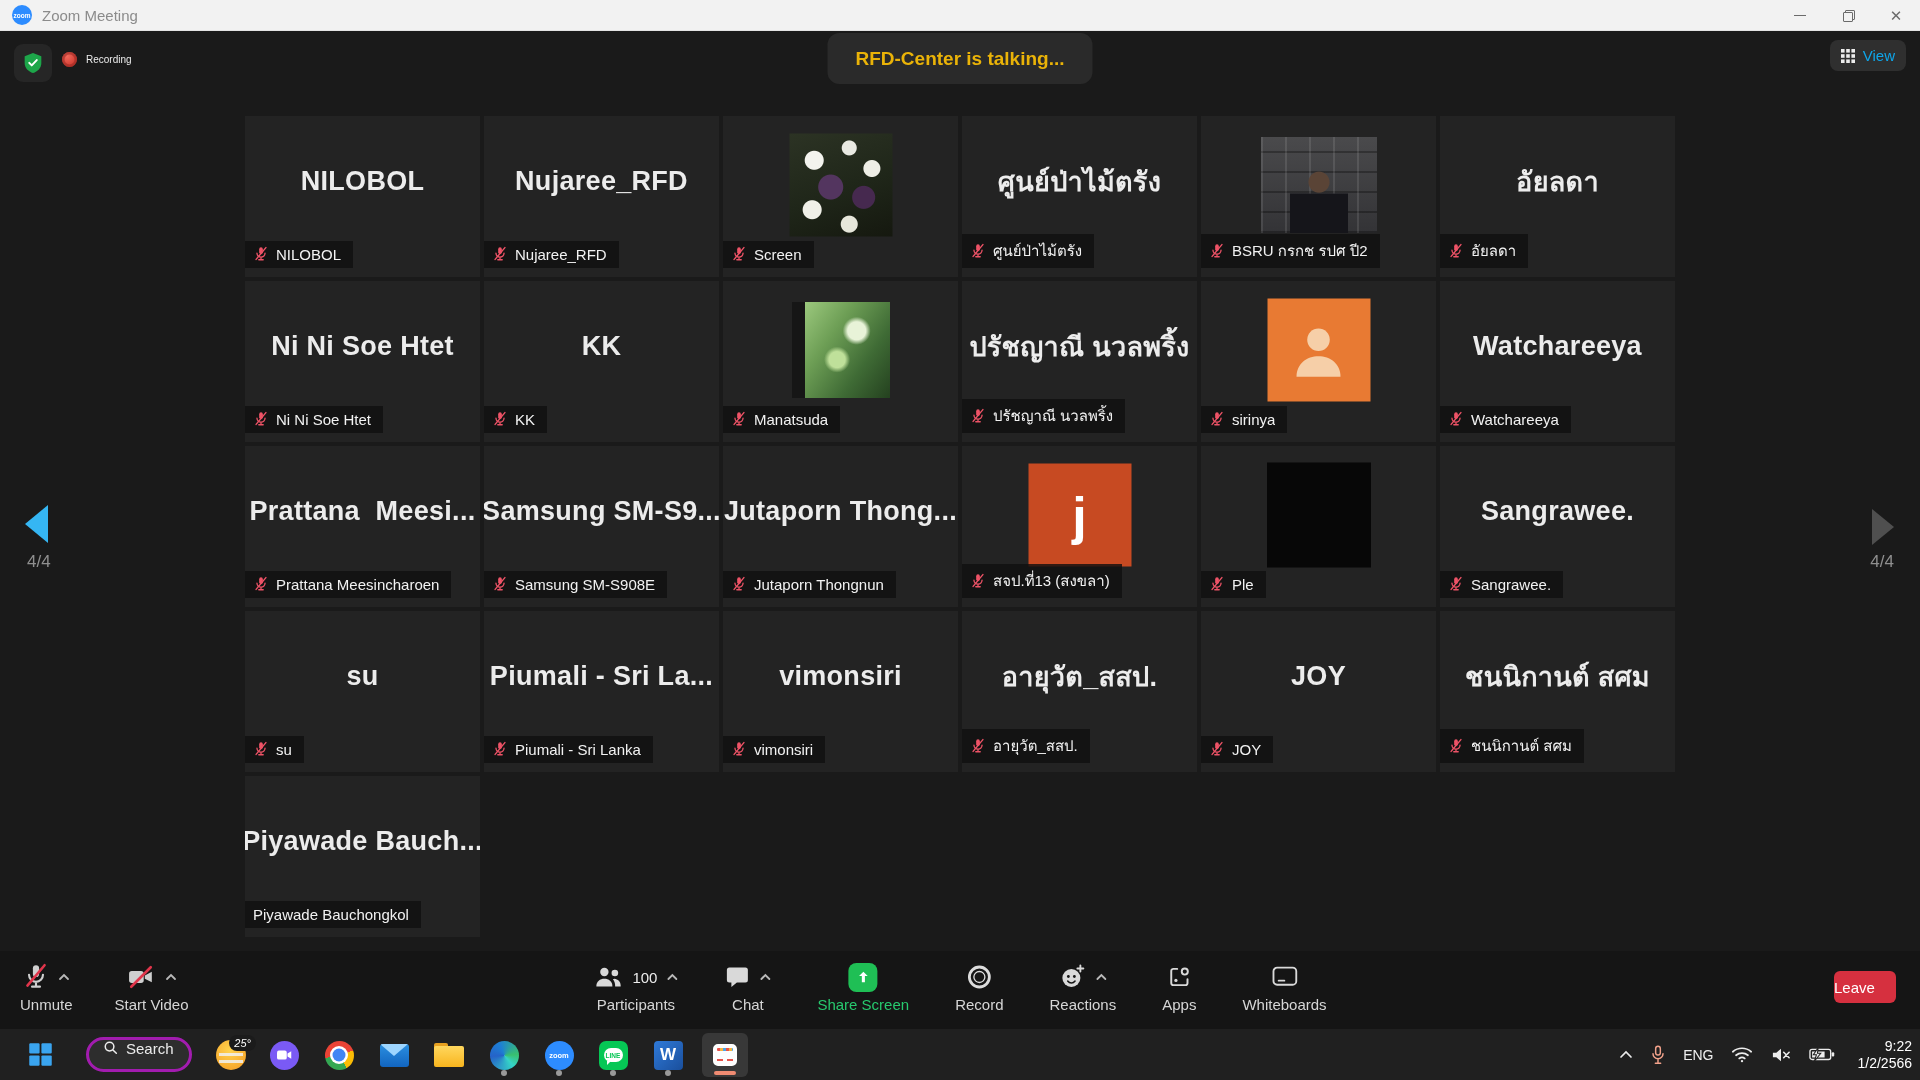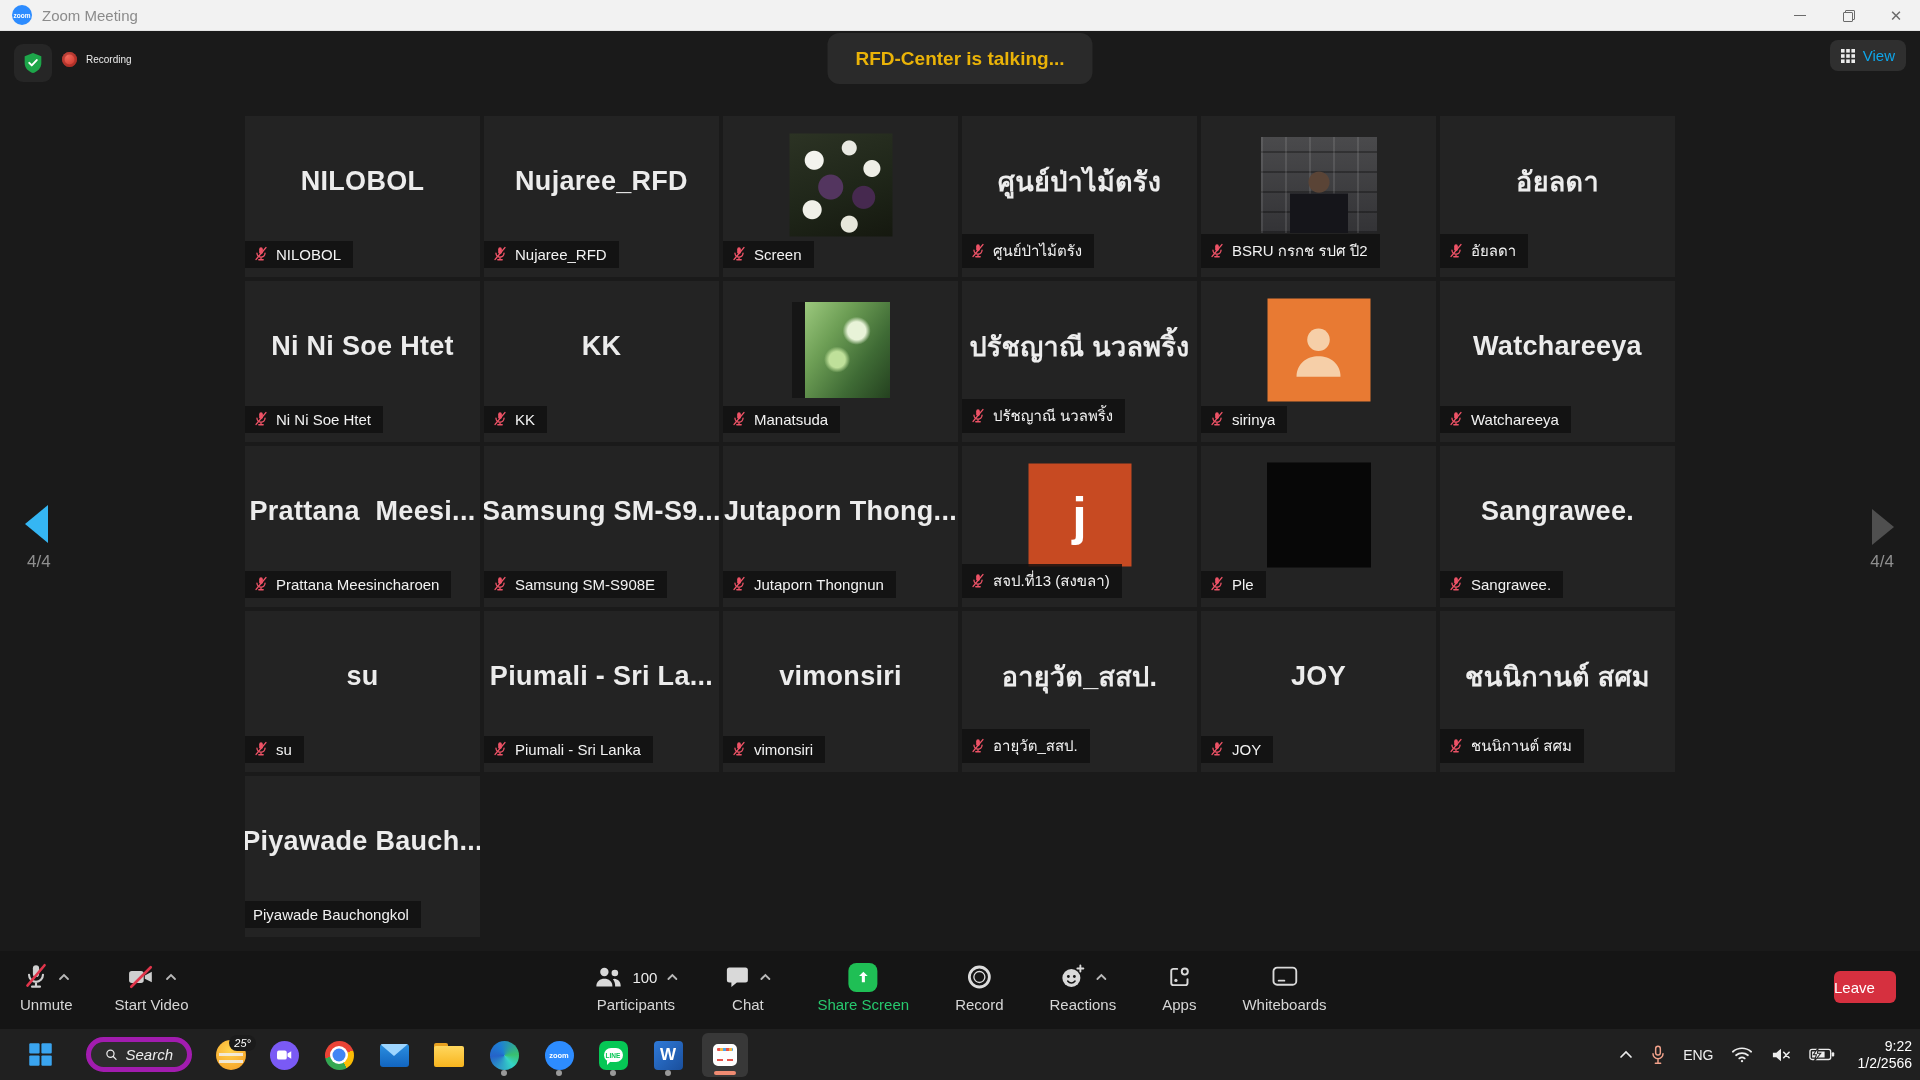--- a/index.html
+++ b/index.html
@@ -88,21 +88,21 @@
   .count-txt{color:#ececec;font-size:15px;}
   .share-ic{width:29px;height:29px;border-radius:8px;background:#1fbf55;display:flex;align-items:center;justify-content:center;}
   .share-label{color:#27c96e;}
   .leave-btn{position:absolute;right:24px;top:971px;width:62px;height:32px;background:#d6303f;border-radius:6px;
              color:#fff;font-size:15px;display:flex;align-items:center;justify-content:flex-start;}
 
   
   .taskbar{position:absolute;left:0;right:0;top:1029px;height:51px;background:#202020;}
   .start-btn{position:absolute;left:27px;top:12px;}
   .search-pill{position:absolute;left:86px;top:8px;width:106px;height:35px;border-radius:18px;background:#2d2d2d;
-               border:5px solid #a21caf;display:flex;align-items:center;gap:8px;padding:0 14px;color:#ececec;font-size:15px;font-style:italic;}
+               border:3px solid #a21caf;display:flex;gap:8px;padding:0 14px;color:#ececec;font-size:15px;}
   .app-slot{position:absolute;top:4px;width:46px;height:44px;display:flex;align-items:center;justify-content:center;}
   .app-slot.active{background:#383838;border-radius:6px;}
   .run-dot{position:absolute;left:50%;transform:translateX(-50%);bottom:1px;width:6px;height:6px;border-radius:3px;background:#9a9a9a;}
   .active-bar{position:absolute;left:50%;transform:translateX(-50%);bottom:2px;width:22px;height:4px;border-radius:2px;background:#ef8b72;}
   .badge{position:absolute;top:-5px;right:-10px;background:#1b1b1b;border-radius:9px;padding:1px 5px;
          color:#fff;font-size:11px;line-height:14px;font-style:italic;}
   .weather-ic{position:relative;width:30px;height:30px;border-radius:50%;
       background:radial-gradient(circle at 45% 35%,#ffd34d,#f59a23);}
   .weather-ic::after{content:"";position:absolute;left:3px;right:3px;top:9px;height:14px;
       background:repeating-linear-gradient(0deg,rgba(240,240,240,.85) 0 2.5px,transparent 2.5px 7px);}

